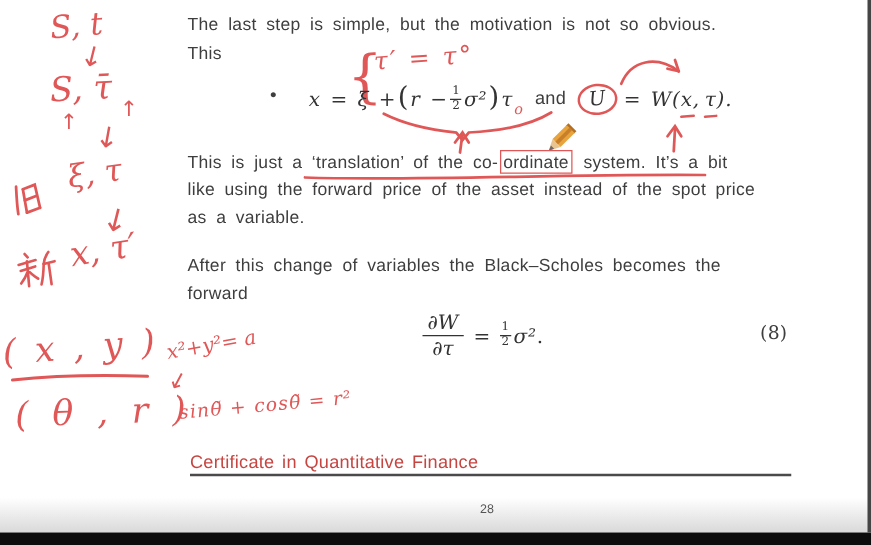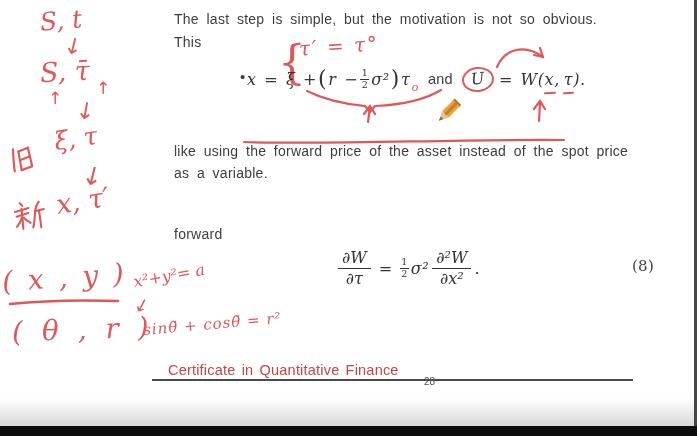--- a/index.html
+++ b/index.html
@@ -5,21 +5,20 @@
   html,body { margin:0; padding:0; background:#888; }
   .screen {
     position:relative; width:697px; height:436px; background:#ffffff;
     overflow:hidden; font-family:"Liberation Sans", sans-serif;
   }
   
   .text {
     position:absolute; color:#3e3e3e; font-size:14px;
     letter-spacing:0.25px; word-spacing:3.5px; white-space:nowrap;
     font-family:"Liberation Sans", sans-serif;
-    margin-left:24px;
   }
   
   .math {
     position:absolute; display:flex; align-items:center; color:#333;
     font-family:"DejaVu Serif", serif; font-size:16px; white-space:nowrap;
     letter-spacing:0.6px; word-spacing:2px;text-align:right;
   }
   .mi { font-style:italic; }
   .paren { font-size:22px; font-style:normal; margin:0 1px; transform:translateY(-1px); }
   .sfrac { display:inline-flex; flex-direction:column; align-items:center;
@@ -38,25 +37,25 @@
              margin:0 0 2px 1px; }
   .red-box { border:1.6px solid #e05757; padding:0 2px 1px; margin:0 1px; }
   
   .hw { position:absolute; color:#e05757; font-family:"DejaVu Serif", serif;
         font-style:italic; line-height:1; white-space:nowrap; }
   .arrowglyph { font-style:normal; font-family:"DejaVu Sans", sans-serif; }
   .cjk { position:absolute; }
   .anno { position:absolute; overflow:visible; }
   .sr-only { position:absolute; width:1px; height:1px; overflow:hidden;
              clip:rect(0 0 0 0); white-space:nowrap; }
-  .footer-text { position:absolute; left:168px; top:362px; font-size:14.5px;
+  .footer-text { position:absolute; left:152px; top:362px; font-size:14.5px;
                  color:#c64541; letter-spacing:0.2px; word-spacing:2px; }
   .footer-rule { position:absolute; left:152px; top:379px; width:481px; height:1.5px;
                  background:#4a4a4a; }
-  .page-number { position:absolute; left:384px; top:376px; font-size:10px; color:#555;margin-left:40px; }
+  .page-number { position:absolute; left:384px; top:402px; font-size:10px; color:#555; }
   .fade { position:absolute; left:0; top:398px; width:697px; height:28px;
           background:linear-gradient(rgba(255,255,255,0), #d9d9d9); }
   .bottom-bar { position:absolute; left:0; top:426px; width:697px; height:10px; background:#0c0c0c; }
   .right-edge { position:absolute; right:0; top:0; width:3px; height:426px; background:#454545; }
 </style>
 </head>
 <body>
 
 <div class="screen">
 
@@ -147,44 +146,42 @@
   <svg class="anno" style="left:430px;top:95px" width="34" height="34" viewBox="0 0 34 34">
     <g transform="rotate(45 17 17)">
       <rect x="13" y="2" width="9" height="3" fill="#b06f25"></rect>
       <rect x="13" y="4" width="9" height="16" fill="#e8a33d"></rect>
       <rect x="16" y="4" width="3" height="16" fill="#c77f2a"></rect>
       <polygon points="13,20 22,20 17.5,29" fill="#e8c490"></polygon>
       <polygon points="15.7,24.5 19.3,24.5 17.5,29" fill="#6b6b6b"></polygon>
     </g>
   </svg>
 
+  <div class="text" style="left:150px;top:121px"><span>This is just a </span><span>‘translation’</span><span> of the co-</span><span class="red-box">ordinate</span><span> system.  It’s a bit</span></div>
   <div class="text" style="left:150px;top:165px">as a variable.</div>
   <div class="text" style="left:150px;top:143px">like using the forward price of the asset instead of the spot price</div>
 
   <svg class="anno" style="left:242px;top:136px" width="324" height="10" viewBox="0 0 324 10" fill="none" stroke="#e05757" stroke-width="2.2" stroke-linecap="round">
     <path d="M2 6 C 90 9, 210 3, 322 4"></path>
   </svg>
 
+  <div class="text" style="left:150px;top:204px">After this change of variables the Black–Scholes becomes the</div>
   <div class="text" style="left:150px;top:226px">forward</div>
 
   <div class="math" style="left:335px;top:246px;height:44px;font-size:16px">
     <span class="frac mi">
         <span class="num">∂W</span>
         <span>∂τ</span>
       </span>
     <span style="margin:0 5px">=</span>
     <span class="sfrac">
         <span class="num">1</span>
         <span>2</span>
       </span>
     <span class="mi">σ²</span>
-    <span class="frac mi">
-        <span class="num">∂²W</span>
-        <span>∂x²</span>
-      </span>
     <span>.</span>
   </div>
   <div class="text" style="left:608px;top:257px;font-family:'DejaVu Serif',serif;font-size:15px">(8)</div>
 
   <div class="hw" style="left:2px;top:264px;font-size:28px;letter-spacing:3px;transform:rotate(-4deg)">( x , y )</div>
   <svg class="anno" style="left:8px;top:298px" width="112" height="8" viewBox="0 0 112 8" fill="none" stroke="#e05757" stroke-width="2.5" stroke-linecap="round">
     <path d="M2 6 C 40 2, 80 2, 110 3"></path>
   </svg>
   <div class="hw" style="left:133px;top:268px;font-size:16px;transform:rotate(-10deg)">x²+y²= a</div>
   <div class="hw arrowglyph" style="left:134px;top:297px;font-size:18px;transform:rotate(28deg)">↓</div>

